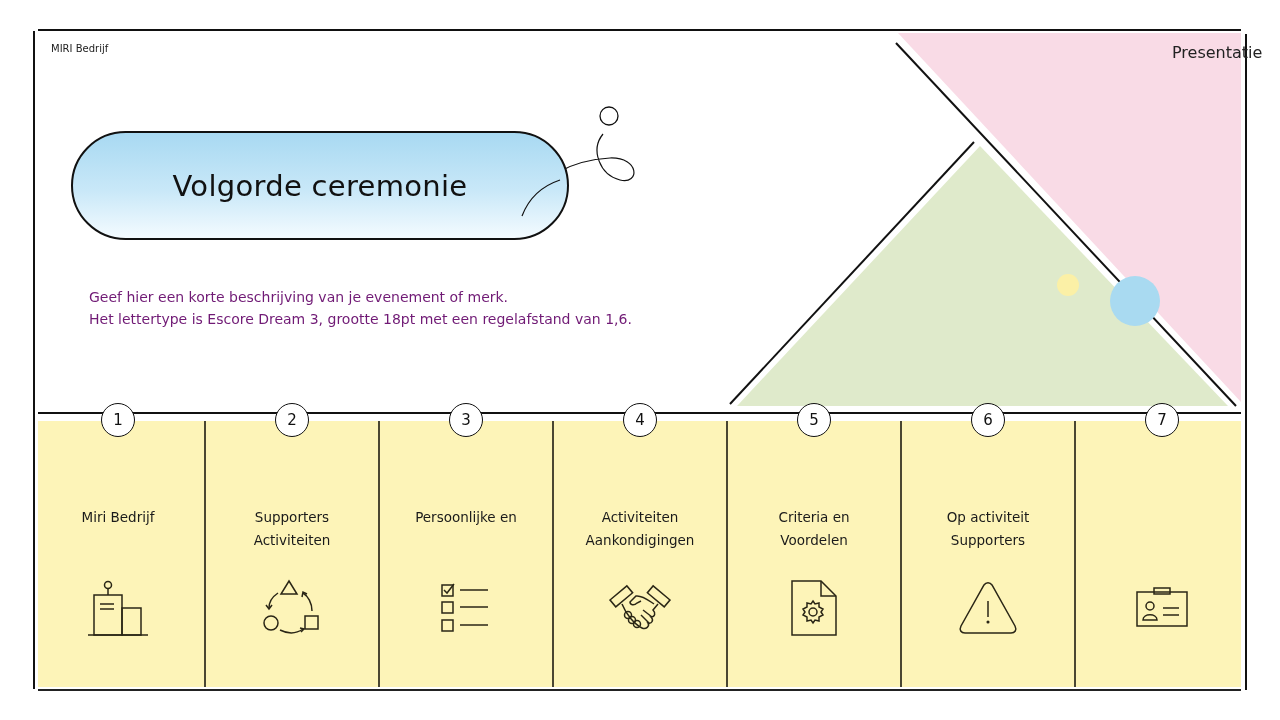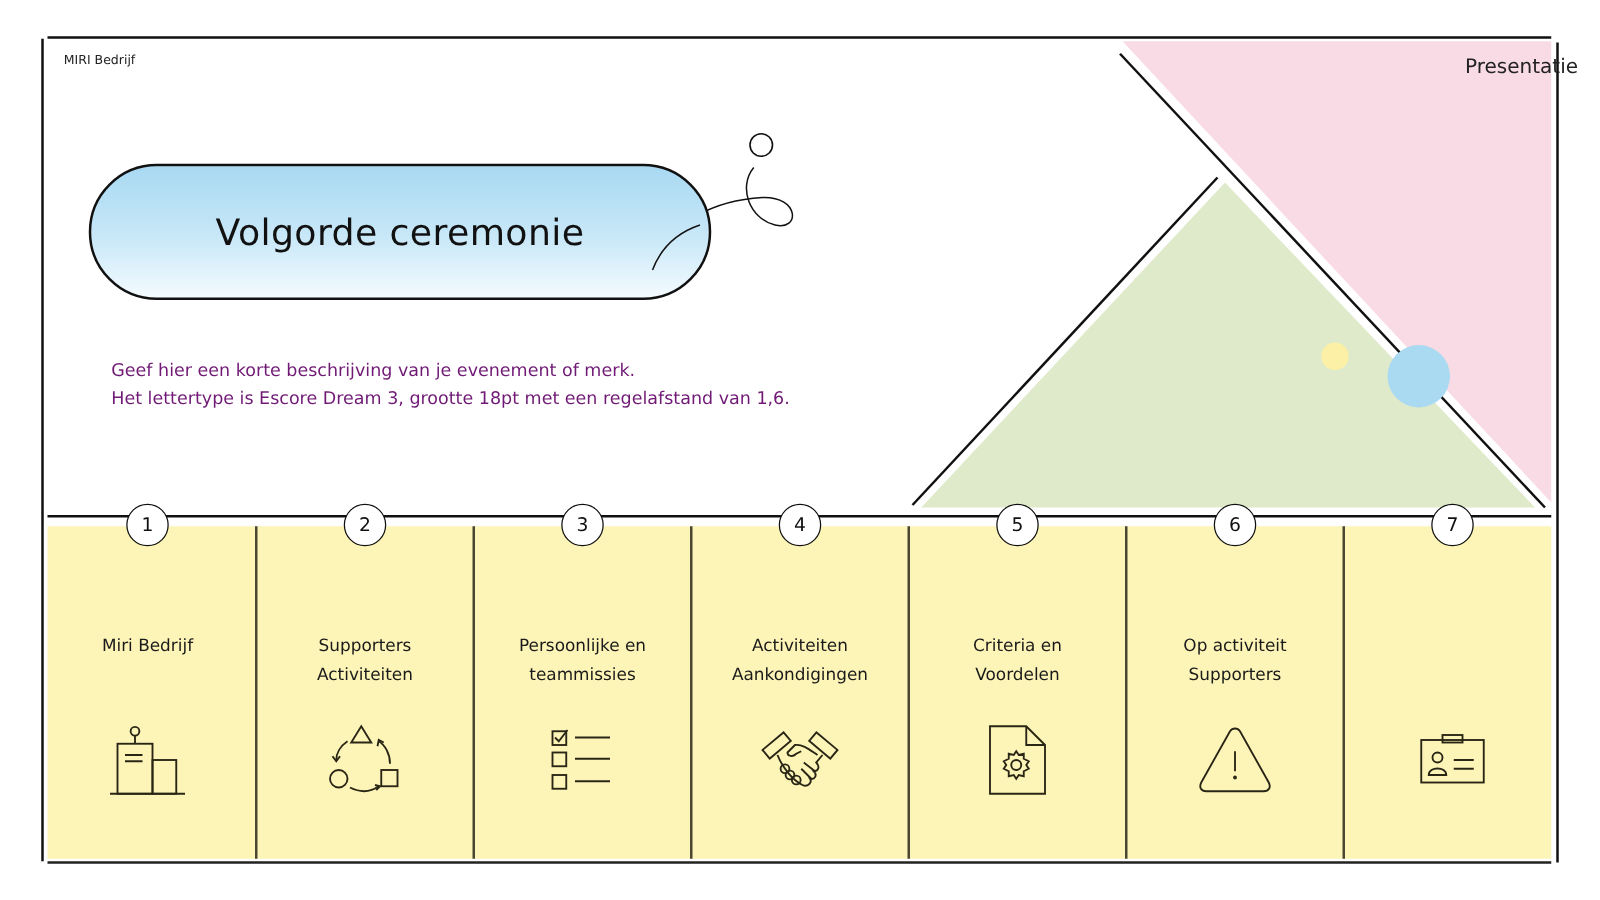--- a/index.html
+++ b/index.html
@@ -108,21 +108,20 @@
     <path d="M52,33 C52,25 48,18 43,15"></path>
       <path d="M42,19 L43,14 L47,16"></path>
     <path d="M20,52 C28,56 36,56 43,51"></path>
       <path d="M40,50 L44,51 L41,54"></path>
   </svg>
 </div>
 
 <div class="abs num" style="left:449px">3</div>
 <div class="abs step-label" style="left:379px">
   <div>Persoonlijke en</div>
-    <div>teammissies</div>
 </div>
 <div class="abs step-icon" style="left:379px;top:581px">
   <svg width="56" height="54" viewBox="0 0 56 54" fill="none" stroke="#2a2616" stroke-width="1.5">
     <rect x="4" y="4" width="11" height="11"></rect>
       <path d="M6,9 L9,12 L16,3"></path>
     <rect x="4" y="21" width="11" height="11"></rect>
       <rect x="4" y="39" width="11" height="11"></rect>
     <line x1="22" y1="9" x2="50" y2="9"></line>
       <line x1="22" y1="26" x2="50" y2="26"></line>
       <line x1="22" y1="44" x2="50" y2="44"></line>

